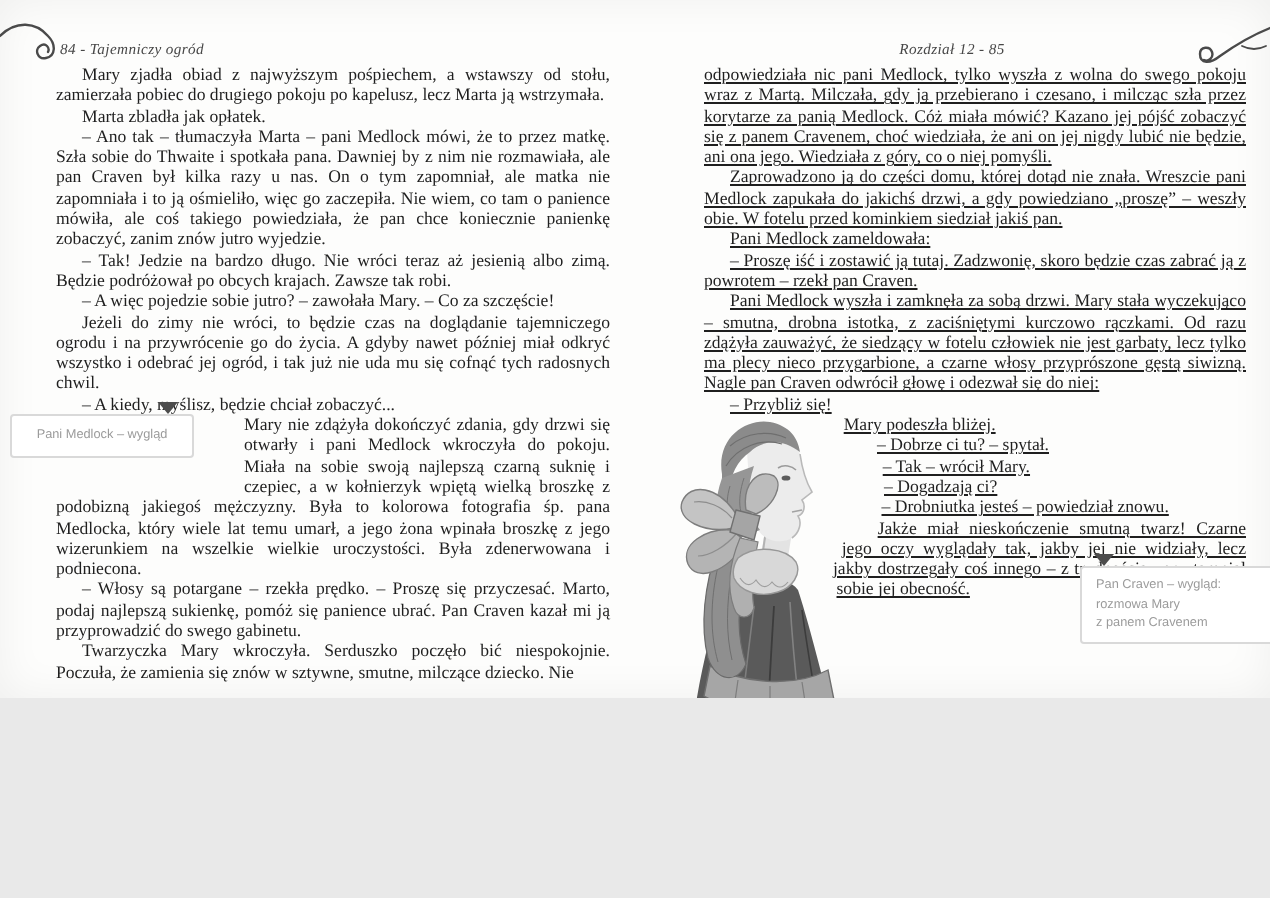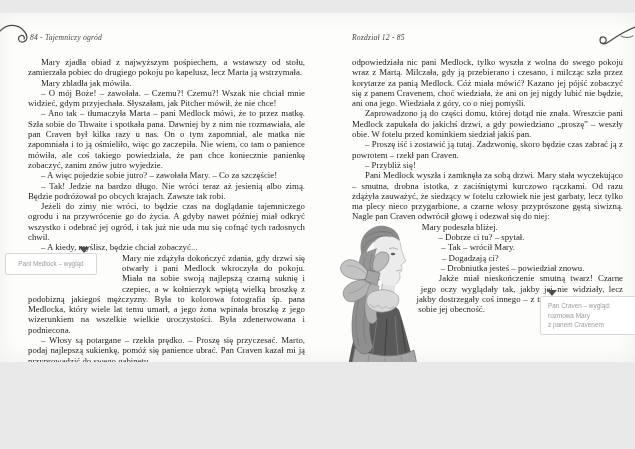--- a/index.html
+++ b/index.html
@@ -1,33 +1,33 @@
 <!DOCTYPE html>
 <html lang="pl"><head>
 <meta charset="utf-8">
 <style>
   html,body{margin:0;padding:0;background:#e9e9e9;}
   .spread{
-    position:relative;width:635px;height:349px;margin:13px auto;
+    position:relative;width:635px;height:349px;margin:0 auto;
     background:#fdfdfc;overflow:hidden;
     font-family:"Liberation Serif", serif;color:#1f1f1f;
     box-shadow:inset 0 0 22px rgba(0,0,0,0.06);
   }
   .running-head{
     position:absolute;top:20px;font-style:italic;
     font-size:7.6px;color:#474747;letter-spacing:0.2px;
   }
   .running-head.left{left:30px;width:250px;text-align:left;}
-  .running-head.right{left:352px;width:248px;text-align:left;}
+  .running-head.right{left:352px;width:248px;text-align:center;}
   .flourish{position:absolute;}
   .flourish.tl{left:0;top:8px;}
   .flourish.tr{right:0;top:10px;}
-  .text-block{position:absolute;top:44px;}
+  .text-block{position:absolute;top:32px;}
   .text-block.left{left:28px;width:277px;}
-  .text-block.right{left:352px;width:271px;}
+  .text-block.right{left:352px;width:271px;text-decoration:underline;}
   p.para{
     margin:0;text-indent:13px;text-align:justify;
     font-size:8.8px;line-height:10.3px;
   }
   p.para.flush{text-indent:0;}
   
   .medlock-float{
     float:left;position:relative;
     width:90px;height:20px;
     margin:0 25px 9px -23px;
@@ -70,44 +70,44 @@
   <svg class="flourish tr" width="40" height="28" viewBox="0 0 40 28">
     <path d="M40,4 C30,8 22,13 15,18 C10,22 5,22 5,17 C5,13 10,13 11,16 C12,19 9,21 7,20" fill="none" stroke="#4a4a4a" stroke-width="1.2" stroke-linecap="round"></path>
     <path d="M26,13 C30,15 34,15 38,13" fill="none" stroke="#4a4a4a" stroke-width="0.9" stroke-linecap="round"></path>
   </svg>
 
   <div class="running-head left">84 - Tajemniczy ogród</div>
   <div class="running-head right">Rozdział 12 - 85</div>
 
   <div class="text-block left">
     <p class="para">Mary zjadła obiad z najwyższym pośpiechem, a wstawszy od stołu, zamierzała pobiec do drugiego pokoju po kapelusz, lecz Marta ją wstrzymała.</p>
-    <p class="para">Mary zbladła jak mówiła.</p>
-    <p class="para">– O mój Boże! – zawołała. – Czemu?! Czemu?! Wszak nie chciał mnie widzieć, gdym przyjechała. Słyszałam, jak Pitcher mówił, że nie chce!</p>
+    <p class="para">Marta zbladła jak opłatek.</p>
     <p class="para">– Ano tak – tłumaczyła Marta – pani Medlock mówi, że to przez matkę. Szła sobie do Thwaite i spotkała pana. Dawniej by z nim nie rozmawiała, ale pan Craven był kilka razy u nas. On o tym zapomniał, ale matka nie zapomniała i to ją ośmieliło, więc go zaczepiła. Nie wiem, co tam o panience mówiła, ale coś takiego powiedziała, że pan chce koniecznie panienkę zobaczyć, zanim znów jutro wyjedzie.</p>
+    <p class="para">– Tak! Jedzie na bardzo długo. Nie wróci teraz aż jesienią albo zimą. Będzie podróżował po obcych krajach. Zawsze tak robi.</p>
     <p class="para">– A więc pojedzie sobie jutro? – zawołała Mary. – Co za szczęście!</p>
-    <p class="para">– Tak! Jedzie na bardzo długo. Nie wróci teraz aż jesienią albo zimą. Będzie podróżował po obcych krajach. Zawsze tak robi.</p>
     <p class="para">Jeżeli do zimy nie wróci, to będzie czas na doglądanie tajemniczego ogrodu i na przywrócenie go do życia. A gdyby nawet później miał odkryć wszystko i odebrać jej ogród, i tak już nie uda mu się cofnąć tych radosnych chwil.</p>
     <p class="para">– A kiedy, myślisz, będzie chciał zobaczyć...</p>
     <p class="para flush">
       <span class="medlock-float">
         <span class="note-pin"></span>
         <span>Pani Medlock – wygląd</span>
       </span>
       <span>Mary nie zdążyła dokończyć zdania, gdy drzwi się otwarły i pani Medlock wkroczyła do pokoju. Miała na sobie swoją najlepszą czarną suknię i czepiec, a w kołnierzyk wpiętą wielką broszkę z podobizną jakiegoś mężczyzny. Była to kolorowa fotografia śp. pana Medlocka, który wiele lat temu umarł, a jego żona wpinała broszkę z jego wizerunkiem na wszelkie wielkie uroczystości. Była zdenerwowana i podniecona.</span>
     </p>
     <p class="para">– Włosy są potargane – rzekła prędko. – Proszę się przyczesać. Marto, podaj najlepszą sukienkę, pomóż się panience ubrać. Pan Craven kazał mi ją przyprowadzić do swego gabinetu.</p>
     <p class="para">Twarzyczka Mary wkroczyła. Serduszko poczęło bić niespokojnie. Poczuła, że zamienia się znów w sztywne, smutne, milczące dziecko. Nie</p>
   </div>
 
   <div class="text-block right">
     <p class="para flush">odpowiedziała nic pani Medlock, tylko wyszła z wolna do swego pokoju wraz z Martą. Milczała, gdy ją przebierano i czesano, i milcząc szła przez korytarze za panią Medlock. Cóż miała mówić? Kazano jej pójść zobaczyć się z panem Cravenem, choć wiedziała, że ani on jej nigdy lubić nie będzie, ani ona jego. Wiedziała z góry, co o niej pomyśli.</p>
     <p class="para">Zaprowadzono ją do części domu, której dotąd nie znała. Wreszcie pani Medlock zapukała do jakichś drzwi, a gdy powiedziano „proszę” – weszły obie. W fotelu przed kominkiem siedział jakiś pan.</p>
+    <p class="para">Pani Medlock zameldowała:</p>
     <p class="para">– Proszę iść i zostawić ją tutaj. Zadzwonię, skoro będzie czas zabrać ją z powrotem – rzekł pan Craven.</p>
+    <p class="para">Pani Medlock wyszła i zamknęła za sobą drzwi. Mary stała wyczekująco – smutna, drobna istotka, z zaciśniętymi kurczowo rączkami. Od razu zdążyła zauważyć, że siedzący w fotelu człowiek nie jest garbaty, lecz tylko ma plecy nieco przygarbione, a czarne włosy przyprószone gęstą siwizną. Nagle pan Craven odwrócił głowę i odezwał się do niej:</p>
     <p class="para">– Przybliż się!</p>
-    <p class="para">Pani Medlock wyszła i zamknęła za sobą drzwi. Mary stała wyczekująco – smutna, drobna istotka, z zaciśniętymi kurczowo rączkami. Od razu zdążyła zauważyć, że siedzący w fotelu człowiek nie jest garbaty, lecz tylko ma plecy nieco przygarbione, a czarne włosy przyprószone gęstą siwizną. Nagle pan Craven odwrócił głowę i odezwał się do niej:</p>
     <p class="para flush">
       <span class="mary-float" role="img" aria-label="Rysunek ołówkiem: dziewczynka (Mary) z profilu, z długimi włosami i wielką kokardą, w sukience z falbaniastym kołnierzykiem">
         <svg width="112" height="184" viewBox="0 0 112 184">
 
           <path d="M28,84 C38,76 58,78 64,86 C70,104 77,134 84,158 C87,168 89,177 90,184 L8,184 C10,156 16,116 28,84 Z" fill="#5a5a5a"></path>
           <path d="M32,92 C26,124 20,156 16,184" fill="none" stroke="#3c3c3c" stroke-width="0.9"></path>
           <path d="M42,94 C38,126 34,158 32,184" fill="none" stroke="#7f7f7f" stroke-width="0.8"></path>
           <path d="M52,94 C50,126 48,158 48,184" fill="none" stroke="#3c3c3c" stroke-width="0.9"></path>
           <path d="M60,92 C62,126 66,158 70,184" fill="none" stroke="#828282" stroke-width="0.8"></path>
           <path d="M66,96 C70,126 76,156 80,184" fill="none" stroke="#3c3c3c" stroke-width="0.8"></path>

